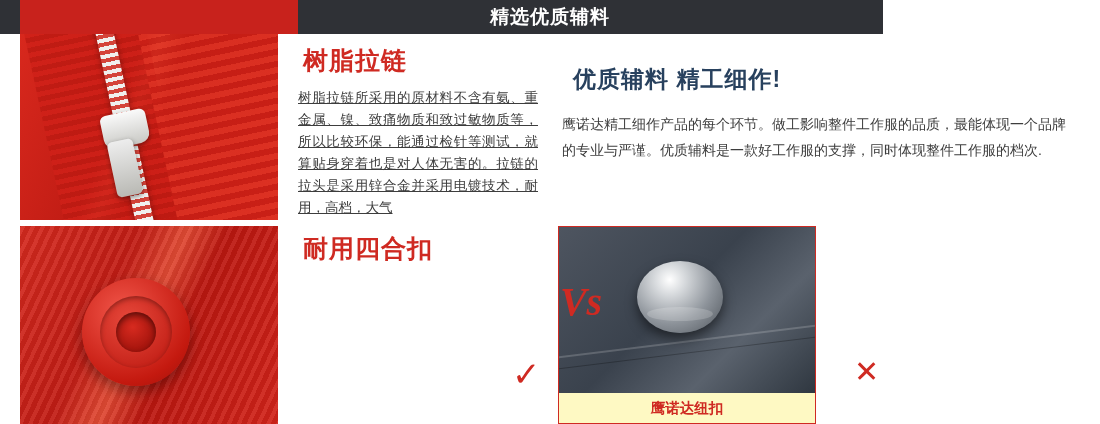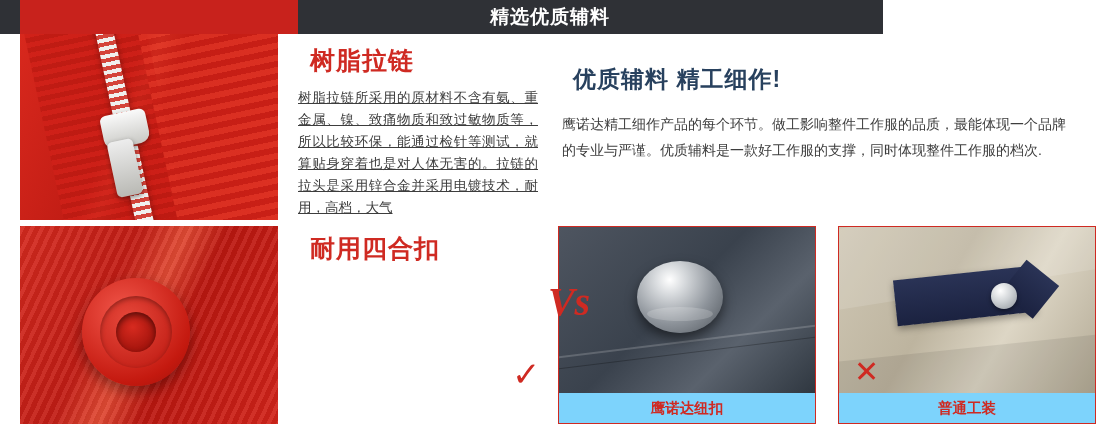--- a/index.html
+++ b/index.html
@@ -90,21 +90,21 @@
     box-shadow:inset 0 2px 5px rgba(0,0,0,.35);
   }
   .photo-snap .snapIn{
     position:absolute;left:96px;top:86px;width:40px;height:40px;border-radius:50%;
     background:radial-gradient(circle at 42% 38%,#d72a1f,#8f0b05);
     box-shadow:inset 0 3px 6px rgba(0,0,0,.5);
   }
 
   .textcol{position:absolute;}
   .h-red{
-    color:#cf2a22;font-size:25px;font-weight:bold;margin:0 0 10px 12px;
+    color:#cf2a22;font-size:25px;font-weight:bold;margin:0 0 10px 5px;
     letter-spacing:1px;
   }
   .body-txt{
     color:#3d3d3d;font-size:13.5px;line-height:22px;margin:0;
     text-align:justify;
     text-decoration:underline;
   }
 
   .right-panel{position:absolute;}
   .h-slogan{
@@ -115,21 +115,21 @@
     color:#3d3d3d;font-size:14px;line-height:26px;margin:4px;text-align:justify;
   }
 
   
   .row-bot{position:absolute;left:20px;top:226px;width:1060px;height:198px;}
 
   .cmp{position:absolute;top:0;width:258px;height:198px;border:1px solid #cf2a22;box-sizing:border-box;}
   .cmp .pic{position:relative;width:100%;height:166px;overflow:hidden;}
   .cmp .cap{
     height:30px;line-height:30px;text-align:center;color:#cf2a22;
-    font-size:14.5px;font-weight:bold;background:#7dd3fc;
+    font-size:14.5px;font-weight:bold;background:#fef9c3;
   }
 
   
   .pic-grey{background:linear-gradient(135deg,#4e5560 0%,#3a424d 45%,#5a626d 70%,#2f3740 100%);}
   .pic-grey .seam{
     position:absolute;left:-20px;top:112px;width:320px;height:2px;
     background:rgba(255,255,255,.18);transform:rotate(-7deg);
   }
   .pic-grey .seam2{
     position:absolute;left:-20px;top:124px;width:320px;height:1px;
@@ -165,21 +165,21 @@
     content:"";position:absolute;right:-16px;top:2px;width:42px;height:42px;
     background:linear-gradient(180deg,#2a3356,#1b2240);transform:rotate(45deg);
   }
   .pic-khaki .stud{
     position:absolute;left:152px;top:56px;width:26px;height:26px;border-radius:50%;
     background:radial-gradient(circle at 36% 30%,#ffffff,#cfd3d6 45%,#8f959b 100%);
     box-shadow:0 2px 4px rgba(0,0,0,.45);
   }
 
   .vs{
-    position:absolute;left:523px;top:52px;width:52px;text-align:center;
+    position:absolute;left:535px;top:52px;width:52px;text-align:center;
     color:#cf2a22;font-size:40px;font-weight:bold;font-style:italic;
     font-family:"Liberation Serif",serif;
   }
   .mark-ok{
     position:absolute;left:492px;top:128px;color:#cf2a22;font-size:34px;font-weight:bold;
   }
   .mark-no{
     position:absolute;left:834px;top:128px;color:#cf2a22;font-size:30px;font-weight:bold;
   }
 </style>
@@ -229,28 +229,19 @@
 
     <div class="cmp" style="left:538px;">
       <div class="pic pic-grey">
         <div class="seam"></div>
         <div class="seam2"></div>
         <div class="metal"></div>
       </div>
       <div class="cap">鹰诺达纽扣</div>
     </div>
 
-    <div class="cmp" style="left:818px;">
-      <div class="pic pic-khaki">
-        <div class="fold"></div>
-        <div class="fold2"></div>
-        <div class="tab"></div>
-        <div class="stud"></div>
-      </div>
-      <div class="cap">普通工装</div>
-    </div>
 
     <div class="vs">Vs</div>
     <div class="mark-ok">✓</div>
     <div class="mark-no">✕</div>
   </div>
 
 </div>
 
 </body></html>

